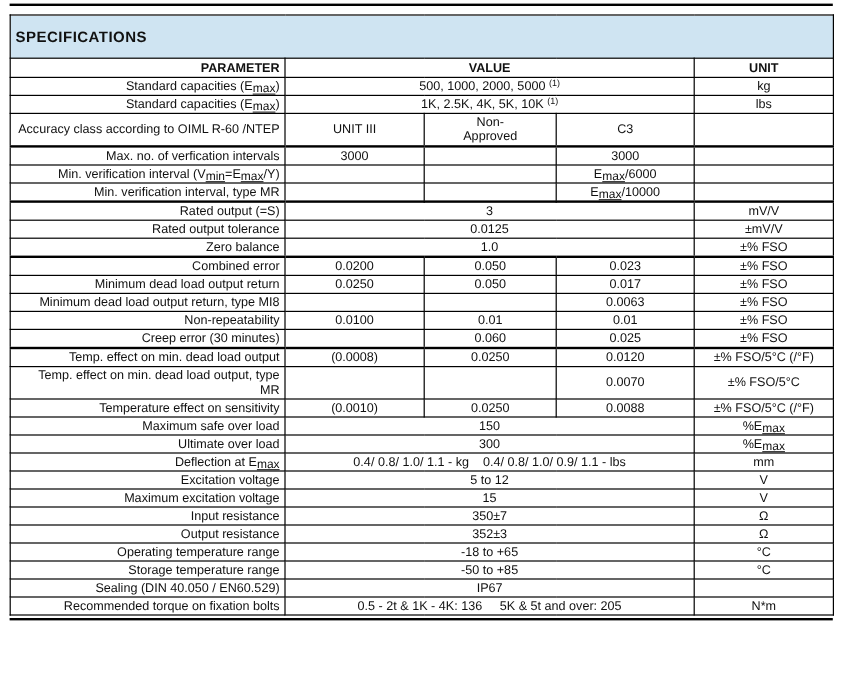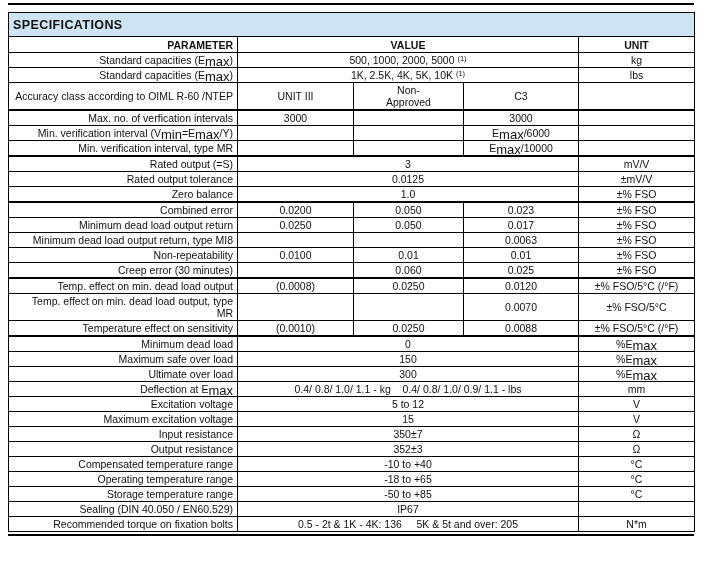--- a/index.html
+++ b/index.html
@@ -22,29 +22,29 @@
     padding: 1px 4px;
     height: 15px;
     vertical-align: middle;
     overflow: hidden;
   }
   td.title {
     background: #cfe4f2;
     font-weight: bold;
     font-size: 12.5px;
     letter-spacing: 0.4px;
-    height: 24px;
+    height: 36px;
     padding: 2px 4px;
   }
   tr.colhead td { font-weight: bold; height: 16px; }
   td.param { text-align: right; }
   td.val, td.unit { text-align: center; }
   td.val { white-space: pre-wrap; }
   tr.grp td { border-top-width: 2px; }
-  sub { font-size: 13px; vertical-align: -2px; line-height: 0; text-decoration: underline; }
+  sub { font-size: 10px; vertical-align: -2px; line-height: 0; text-decoration: underline; }
   sup { font-size: 7.5px; vertical-align: 3px; line-height: 0; }
 </style>
 </head>
 <body>
 
 <div class="page">
   <div class="rule rule-top"></div>
   <table class="spec">
     <colgroup>
       <col style="width:229px">
@@ -167,25 +167,20 @@
           <td class="val">0.0070</td>
           <td class="unit">±% FSO/5°C</td>
         </tr>
         <tr>
           <td class="param">Temperature effect on sensitivity</td>
           <td class="val">(0.0010)</td>
           <td class="val">0.0250</td>
           <td class="val">0.0088</td>
           <td class="unit">±% FSO/5°C (/°F)</td>
         </tr>
-        <tr class="grp">
-          <td class="param">Minimum dead load</td>
-          <td class="val" colspan="3">0</td>
-          <td class="unit">%E<sub>max</sub></td>
-        </tr>
         <tr>
           <td class="param">Maximum safe over load</td>
           <td class="val" colspan="3">150</td>
           <td class="unit">%E<sub>max</sub></td>
         </tr>
         <tr>
           <td class="param">Ultimate over load</td>
           <td class="val" colspan="3">300</td>
           <td class="unit">%E<sub>max</sub></td>
         </tr>
@@ -206,25 +201,20 @@
         </tr>
         <tr>
           <td class="param">Input resistance</td>
           <td class="val" colspan="3">350±7</td>
           <td class="unit">Ω</td>
         </tr>
         <tr>
           <td class="param">Output resistance</td>
           <td class="val" colspan="3">352±3</td>
           <td class="unit">Ω</td>
-        </tr>
-        <tr>
-          <td class="param">Compensated temperature range</td>
-          <td class="val" colspan="3">-10 to +40</td>
-          <td class="unit">°C</td>
         </tr>
         <tr>
           <td class="param">Operating temperature range</td>
           <td class="val" colspan="3">-18 to +65</td>
           <td class="unit">°C</td>
         </tr>
         <tr>
           <td class="param">Storage temperature range</td>
           <td class="val" colspan="3">-50 to +85</td>
           <td class="unit">°C</td>

